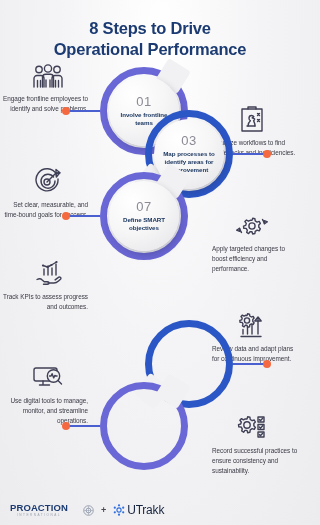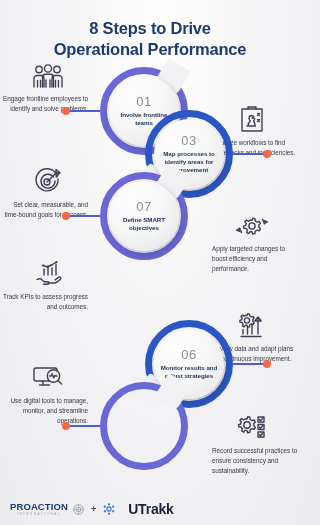--- a/index.html
+++ b/index.html
@@ -78,27 +78,27 @@
   }
   .side.r .cap{text-align:left;padding-left:6px;}
   .side.l .cap{text-align:right;padding-right:6px;}
   svg{display:block;}
 
   
   .footer{
     position:absolute;left:0;bottom:8px;width:300px;
     display:flex;align-items:center;padding-left:10px;gap:5px;
   }
-  .pa-wrap{display:flex;align-items:center;gap:5px;}
+  .pa-wrap{display:flex;align-items:center;gap:15px;}
   .pa-txt{display:flex;flex-direction:column;line-height:1;}
   .pa-main{font-size:9.5px;font-weight:bold;color:#1b3b72;letter-spacing:.1px;}
   .pa-sub{font-size:3.1px;color:#9aa2b1;letter-spacing:1.5px;text-align:center;margin-top:1px;}
   .plus{font-size:9px;color:#4a4a55;font-weight:bold;margin:0 2px;}
   .ut-wrap{display:flex;align-items:center;gap:2px;}
-  .ut-txt{font-size:14px;font-weight:bold;color:#15243f;letter-spacing:-.2px;margin-left:11px;}
+  .ut-txt{font-size:12px;font-weight:normal;color:#15243f;letter-spacing:-.2px;}
 </style>
 </head>
 <body>
 
 <div class="title">
   <span>8 Steps to Drive</span>
   <span class="l2">Operational Performance</span>
 </div>
 
 <div class="stage">
@@ -222,24 +222,20 @@
       </svg>
     </div>
     <div class="cap">Review data and adapt plans for continuous improvement.</div>
   </div>
   <div class="node" style="left:145px;top:258px;">
     <div class="ring" style="--ring:#2b56c6">
       <div class="gap" style="left:-6px;top:58px;transform:rotate(40deg);"></div>
     </div>
     <div class="conn right"></div>
     <div class="dot right"></div>
-    <div class="disc">
-      <div class="num">06</div>
-      <div class="ntext">Monitor results and adjust strategies</div>
-    </div>
   </div>
 
   <div class="side l" style="left:2px;top:300px;">
     <div class="ico">
       <svg width="32" height="28" viewBox="0 0 32 28" fill="none" stroke="#3f3f56" stroke-width="1.4" stroke-linecap="round" stroke-linejoin="round">
         <path d="M4 4h19a2 2 0 0 1 2 2v9a2 2 0 0 1-2 2H4a2 2 0 0 1-2-2V6a2 2 0 0 1 2-2z"></path>
         <path d="M11 17v3M7.5 21h10"></path>
         <circle cx="21.5" cy="12" r="6.2" fill="#f1f1f3"></circle>
         <path d="M17.5 12h1.6l1-2.3 1.6 4.2 1.1-2.4 1 .5h1.3"></path>
         <path d="M26 16.5l3.5 3.5"></path>

